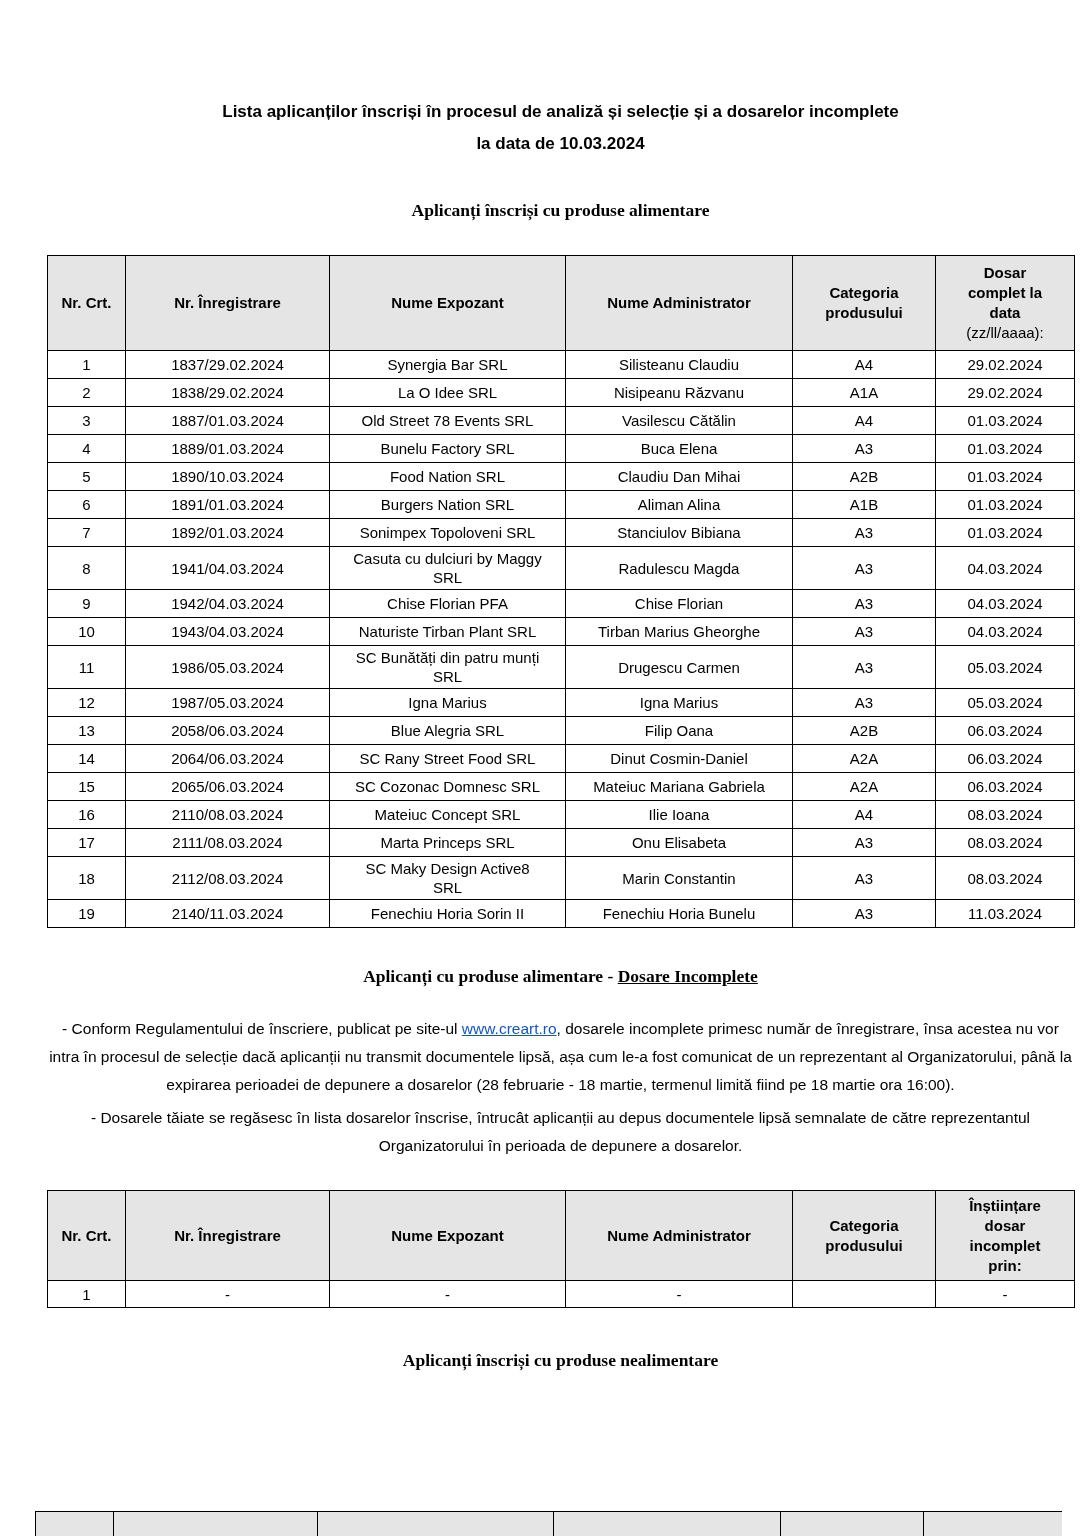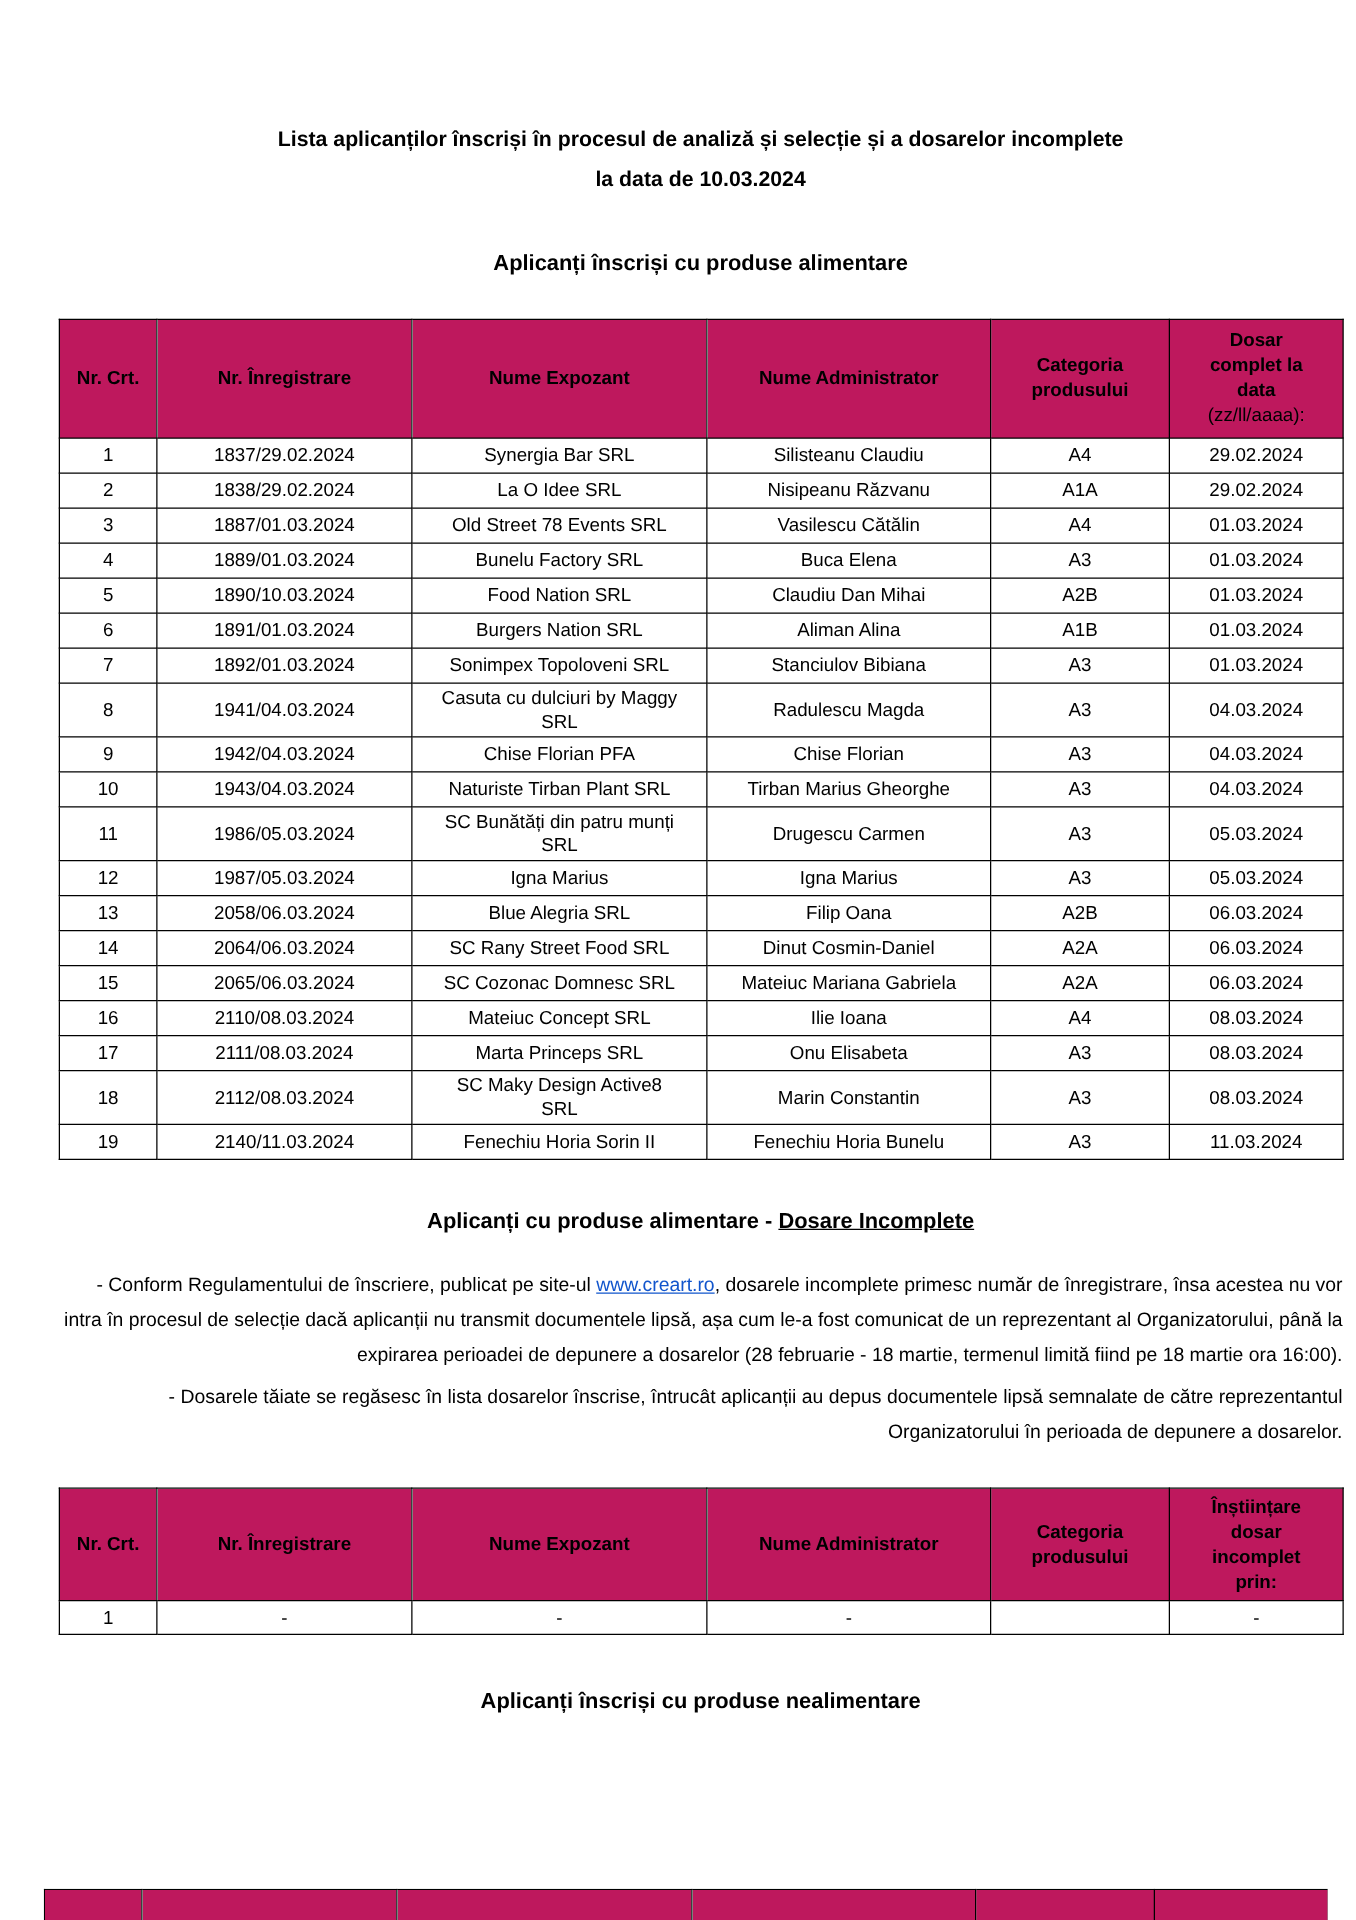--- a/index.html
+++ b/index.html
@@ -6,50 +6,50 @@
   body {
     width:1085px; height:1536px;
     font-family:"Liberation Sans","DejaVu Sans",sans-serif;
     color:#000;
   }
   .page { position:relative; width:1085px; height:1536px; overflow:hidden; background:#fff;padding-left:12px; }
   .content { padding:0 23px 0 35px; }
 
   .doc-title { margin-top:96px; text-align:center; font-weight:bold; font-size:17px; line-height:32px; }
 
-  .section-heading { text-align:center; font-weight:bold; font-size:17.5px; margin:0; }
+  .section-heading { text-align:center; font-weight:bold; font-size:17.5px; margin:0;font-family:Liberation Serif, serif; }
   .heading-food { margin-top:40px; }
   .heading-incomplete { margin-top:38px; }
   .heading-nonfood { margin-top:42px; }
   .underlined { text-decoration:underline; }
 
   table.doc-table { border-collapse:collapse; table-layout:fixed; width:1027px; margin-top:34px; }
   .doc-table th, .doc-table td {
     border:1.5px solid #000; box-sizing:border-box;
     text-align:center; vertical-align:middle; padding:2px 4px;
     overflow:hidden;
   }
-  .doc-table thead th { background:#be185d; font-weight:bold; font-size:15px; line-height:20px; }
+  .doc-table thead th { background:#e5e5e5; font-weight:bold; font-size:15px; line-height:20px; }
   .doc-table tbody td { font-size:15px; line-height:19px; height:28px; white-space:pre-line; }
   #food-table thead th { height:95px; }
   #incomplete-table { margin-top:30px; }
   #incomplete-table thead th { height:90px; }
   #incomplete-table tbody td { height:27px; }
 
   .col-crt   { width:78px; }
   .col-reg   { width:204px; }
   .col-exp   { width:236px; }
   .col-adm   { width:227px; }
   .col-cat   { width:143px; }
   .col-last  { width:139px; }
 
   .th-block { display:block; white-space:pre-line; }
   .th-normal { display:block; font-weight:normal; white-space:pre-line; }
 
-  .notes { margin-top:28px; font-size:15.5px; line-height:28px; text-align:right; }
+  .notes { margin-top:28px; font-size:15.5px; line-height:28px; text-align:center; }
   .notes p { margin:0 0 5px 0; }
   .doc-link { color:#1155cc; text-decoration:underline; cursor:pointer; }
 
   
   .partial-strip {
     position:absolute; left:35px; bottom:0;
     width:1027px; height:25px; overflow:hidden;
   }
   .partial-strip table { margin-top:0; }
   .partial-strip th { height:60px; background:#5f93ed; }

